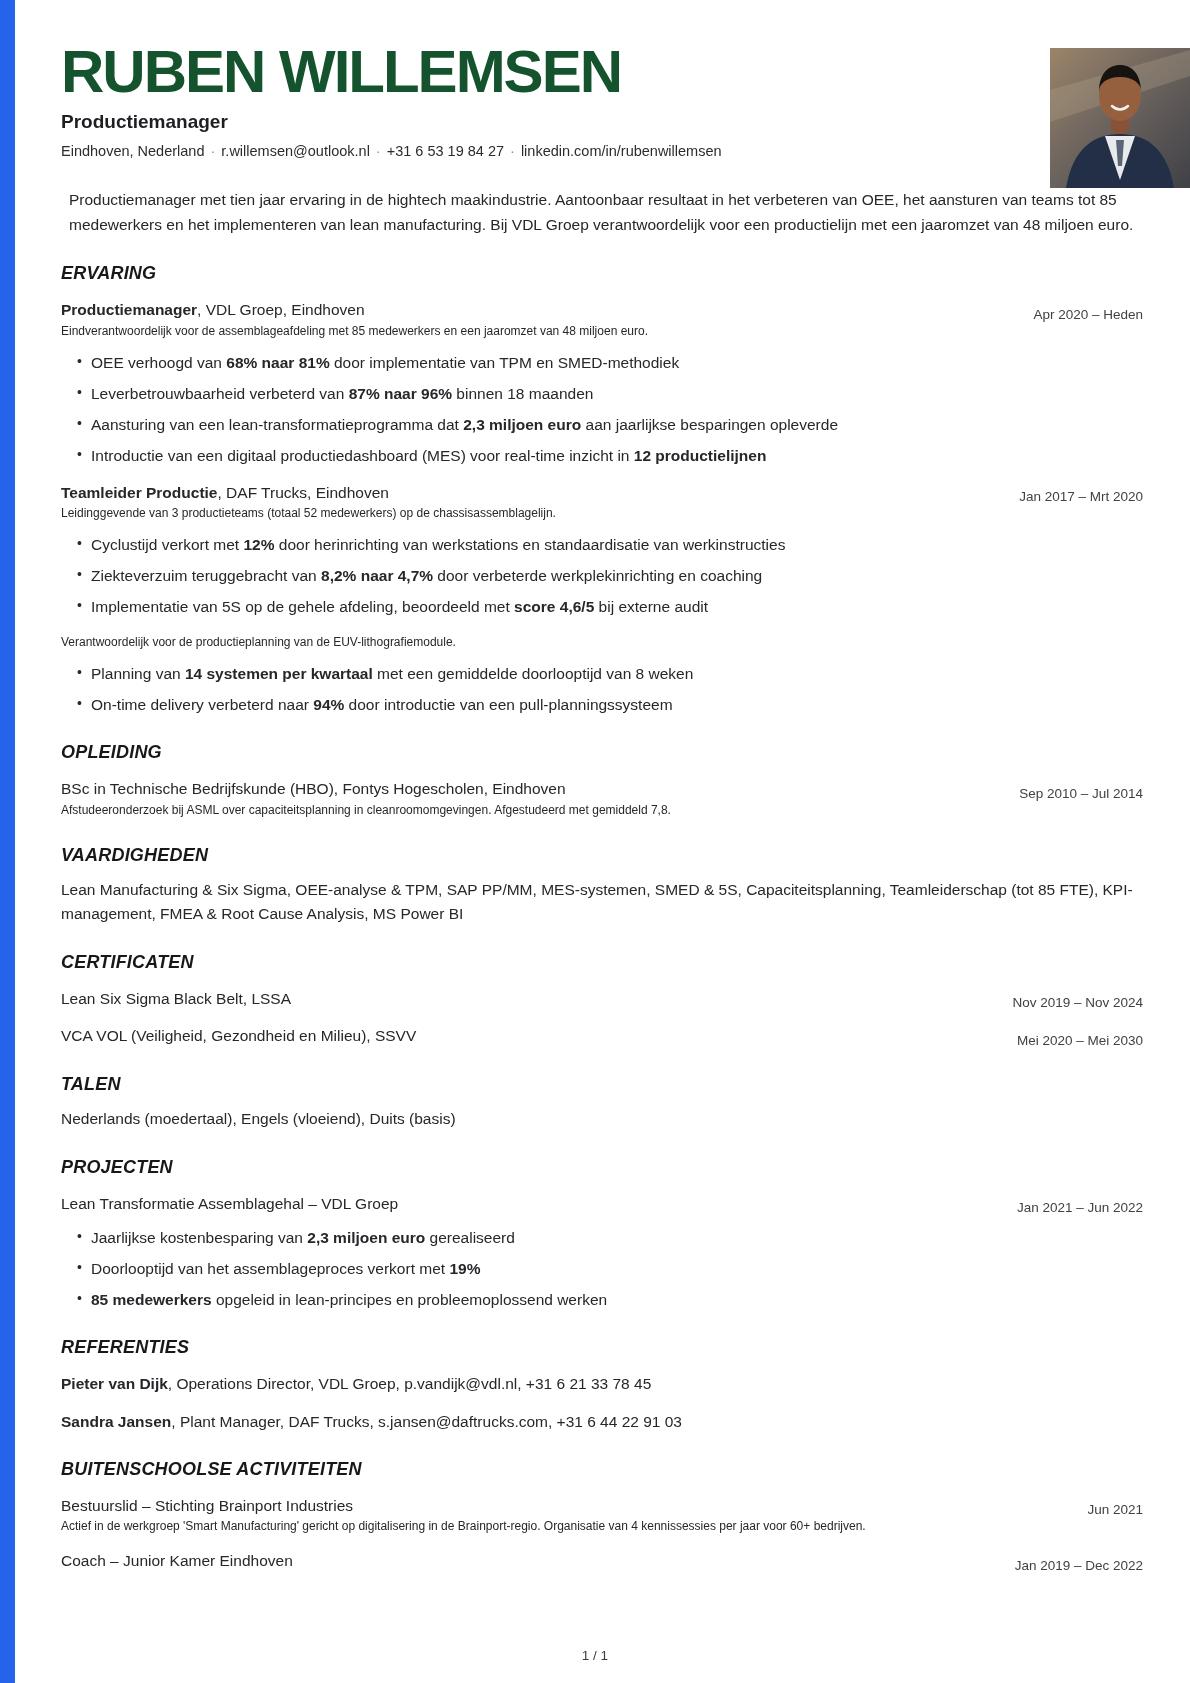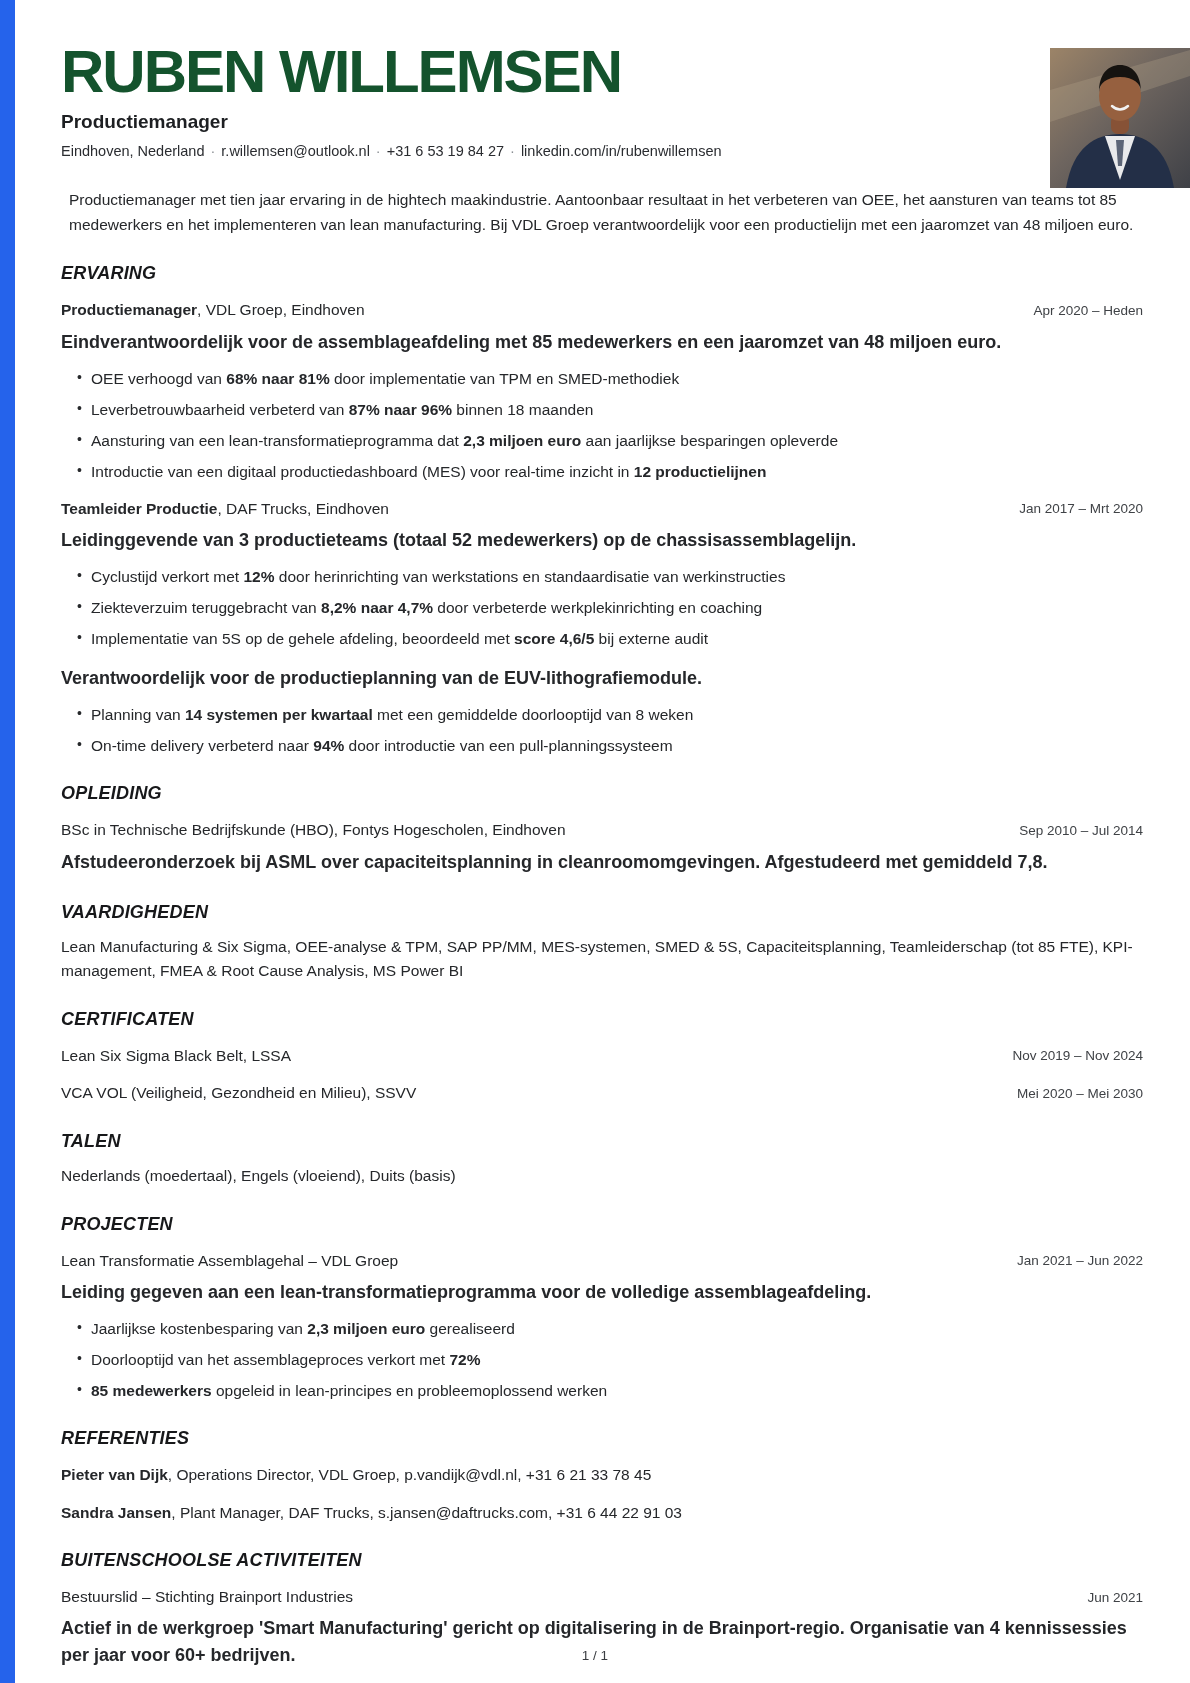--- a/index.html
+++ b/index.html
@@ -44,29 +44,29 @@
     font-size: 15.5px; line-height: 1.62;
     max-width: 1085px;
   }
   h2 {
     margin: 26px 0 0;
     font-size: 18px; font-weight: 700;
     letter-spacing: 0.2px; color: #17181a; font-style: italic;
   }
   .section-body { margin-top: 12px; font-size: 15.5px; line-height: 1.55; }
   .entry { margin-top: 15px; }
-  .entry-head { display: flex; justify-content: space-between; align-items: center; }
+  .entry-head { display: flex; justify-content: space-between; align-items: flex-end; }
   .entry-title { font-size: 15.5px; line-height: 1.45; }
   .bold { font-weight: 700; }
   .date {
     font-size: 13.5px; 
     color: #3f4246; white-space: nowrap; margin-left: 24px;
     flex: 0 0 auto;
   }
-  .entry-desc { margin-top: 7px; font-size: 18px; line-height: 1.5; font-weight: bold; }
+  .entry-desc { font-size: 12px; line-height: 1.5; }
   .bullets { list-style: none; margin: 12px 0 2px; padding: 0 0 0 30px; }
   .bullets li {
     position: relative;
     margin: 0 0 9px;
     font-size: 15.5px; line-height: 1.42;
   }
   .bullets li::before {
     content: "\2022";
     position: absolute; left: -14px; top: 0;
     font-size: 14px; color: #26282b;
@@ -192,24 +192,23 @@
   </section>
 
   <section>
     <h2>PROJECTEN</h2>
     <div id="projects-list">
         <div class="entry">
           <div class="entry-head">
             <div class="entry-title"><span>Lean Transformatie Assemblagehal – VDL Groep</span></div>
             <span class="date">Jan 2021 – Jun 2022</span>
           </div>
-          <div class="entry-desc">Leiding gegeven aan een lean-transformatieprogramma voor de volledige assemblageafdeling.</div>
           <ul class="bullets">
             <li><span>Jaarlijkse kostenbesparing van </span><span class="bold">2,3 miljoen euro</span><span> gerealiseerd</span></li>
-            <li><span>Doorlooptijd van het assemblageproces verkort met </span><span class="bold">72%</span></li>
+            <li><span>Doorlooptijd van het assemblageproces verkort met </span><span class="bold">19%</span></li>
             <li><span class="bold">85 medewerkers</span><span> opgeleid in lean-principes en probleemoplossend werken</span></li>
           </ul>
         </div>
       </div>
   </section>
 
   <section>
     <h2>REFERENTIES</h2>
     <div id="references-list">
         <div class="entry">

